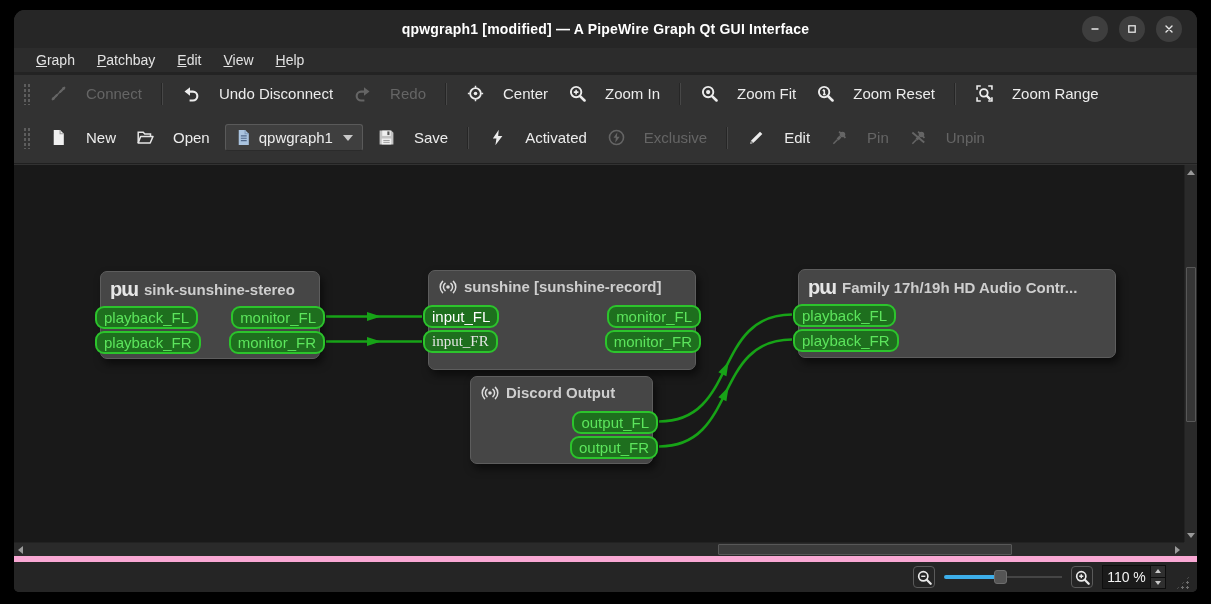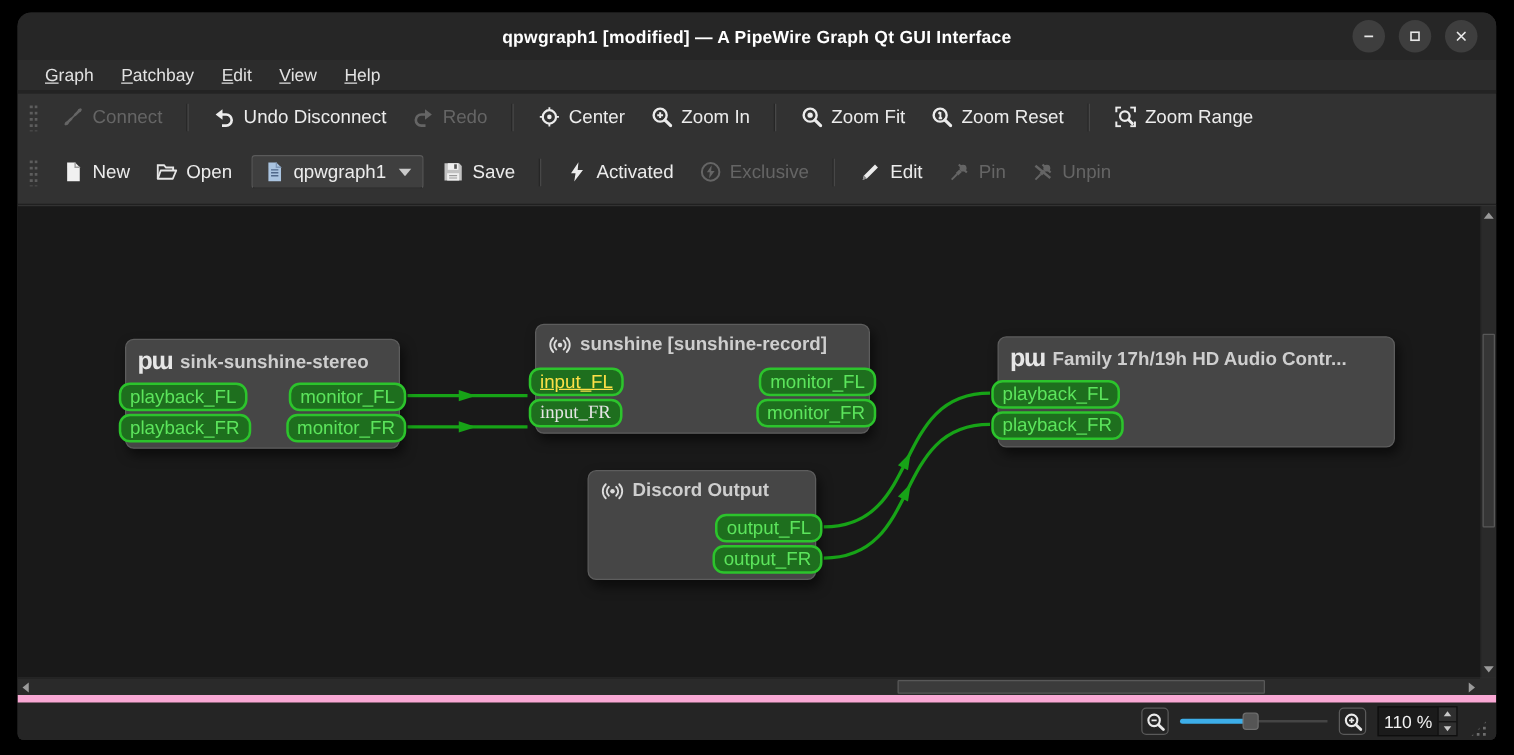--- a/index.html
+++ b/index.html
@@ -23,21 +23,21 @@
              padding-left:12px; gap:2px; font-size:14px; color:#e2e2e2;
              border-bottom:3px solid #232323; }
   .menu-item { padding:3px 10px; cursor:default; }
 
   
   .toolbar { flex:0 0 37px; background:#323232; display:flex; align-items:center;
              padding-left:6px; gap:3px; font-size:15px; color:#ececec; }
   .tb-handle { width:7px; height:22px; margin:0 8px 0 3px;
                background-image:radial-gradient(#5d5d5d 1px, transparent 1.1px);
                background-size:4px 5px; }
-  .tb-btn { display:flex; align-items:center; gap:7px; padding:5px 9px; border-radius:3px; white-space:nowrap; }
+  .tb-btn { display:flex; align-items:center; gap:19px; padding:5px 9px; border-radius:3px; white-space:nowrap; }
   .tb-btn.disabled { color:#656565; }
   .tb-sep { width:1px; height:22px; background:#474747; margin:0 8px;
             box-shadow:-1px 0 0 #262626; }
   .tb-icon svg { width:17px; height:17px; display:block; }
   .tb-combo { display:flex; align-items:center; gap:7px; background:#3f3f3f;
               border:1px solid #5a5a5a; border-bottom-color:#2b2b2b; border-radius:3px;
               padding:4px 9px; margin:12px 3px; white-space:nowrap; }
   .combo-caret { width:0; height:0; border-left:5px solid transparent; border-right:5px solid transparent;
                  border-top:6px solid #c9c9c9; margin-left:3px; }
 
@@ -342,31 +342,31 @@
         <div class="node" style="left: 86px; top: 106px; width: 220px; height: 88px;">
           <div class="node-header">
             <span class="pw-glyph">pɯ</span>
             <span class="node-title-text">sink-sunshine-stereo</span>
           </div>
           <div class="port in" style="top: 34px; background: rgb(30, 111, 30); border-color: rgb(44, 196, 44); color: rgb(92, 229, 92);">playback_FL</div>
           <div class="port in" style="top: 59px; background: rgb(30, 111, 30); border-color: rgb(44, 196, 44); color: rgb(92, 229, 92);">playback_FR</div>
           <div class="port out" style="top: 34px; background: rgb(30, 111, 30); border-color: rgb(44, 196, 44); color: rgb(92, 229, 92);">monitor_FL</div>
           <div class="port out" style="top: 59px; background: rgb(30, 111, 30); border-color: rgb(44, 196, 44); color: rgb(92, 229, 92);">monitor_FR</div>
         </div>
-        <div class="node" style="left: 414px; top: 94px; width: 268px; height: 88px;">
+        <div class="node" style="left: 414px; top: 105px; width: 268px; height: 100px;">
           <div class="node-header">
             <span style="display: flex;">
               <svg viewBox="0 0 20 14">
                 <circle cx="10" cy="7" r="1.8" fill="currentColor"></circle>
                 <path d="M7.1 3.4 A4.7 4.7 0 0 0 7.1 10.6 M12.9 3.4 A4.7 4.7 0 0 1 12.9 10.6 M4.6 1.4 A7.8 7.8 0 0 0 4.6 12.6 M15.4 1.4 A7.8 7.8 0 0 1 15.4 12.6" fill="none" stroke="currentColor" stroke-width="1.5" stroke-linecap="round"></path>
               </svg>
             </span>
             <span class="node-title-text">sunshine [sunshine-record]</span>
           </div>
-          <div class="port in" style="top: 34px; background: rgb(30, 111, 30); border-color: rgb(44, 196, 44); color: #fde047; text-decoration: underline;">input_FL</div>
+          <div class="port in" style="top: 34px; background: rgb(30, 111, 30); border-color: rgb(44, 196, 44); color: #ffffff;">input_FL</div>
           <div class="port in" style="top: 59px; background: rgb(30, 111, 30); border-color: rgb(44, 196, 44); color: #e5e5e5; font-family: Liberation Serif, serif;">input_FR</div>
           <div class="port out" style="top: 34px; background: rgb(30, 111, 30); border-color: rgb(44, 196, 44); color: rgb(92, 229, 92);">monitor_FL</div>
           <div class="port out" style="top: 59px; background: rgb(30, 111, 30); border-color: rgb(44, 196, 44); color: rgb(92, 229, 92);">monitor_FR</div>
         </div>
         <div class="node" style="left: 784px; top: 104px; width: 318px; height: 89px;">
           <div class="node-header">
             <span class="pw-glyph">pɯ</span>
             <span class="node-title-text">Family 17h/19h HD Audio Contr...</span>
           </div>
           <div class="port in" style="top: 34px; background: rgb(30, 111, 30); border-color: rgb(44, 196, 44); color: rgb(92, 229, 92);">playback_FL</div>

